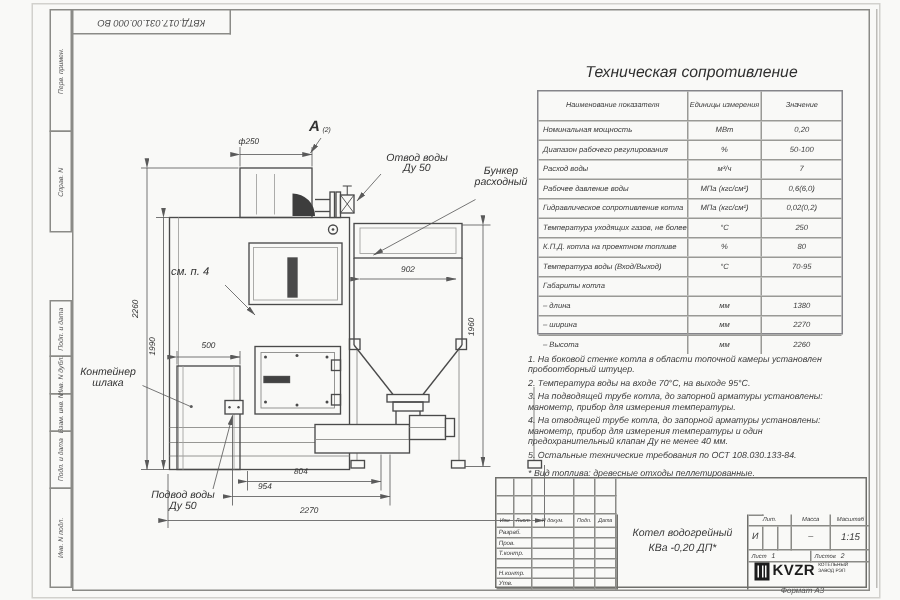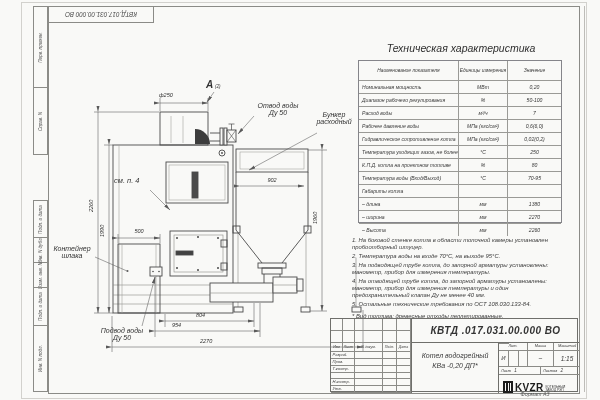--- a/index.html
+++ b/index.html
@@ -217,21 +217,21 @@
   <span class="lbl" style="left:159px;top:93px;font-size:5.5px;">ф250</span>
   <span class="lbl ctr" style="left:127px;top:229px;width:24px;font-size:5.5px;">500</span>
   <span class="lbl ctr" style="left:258px;top:178px;width:28px;font-size:5.5px;">902</span>
   <span class="lbl" style="left:196px;top:313px;font-size:5.5px;">804</span>
   <span class="lbl" style="left:172px;top:323px;font-size:5.5px;">954</span>
   <span class="lbl" style="left:200px;top:339px;font-size:5.5px;">2270</span>
   <span class="lbl ctr vdim" style="left:77px;top:203px;width:30px;font-size:5.5px;">2260</span>
   <span class="lbl ctr vdim" style="left:88px;top:228px;width:30px;font-size:5.5px;">1990</span>
   <span class="lbl ctr vdim" style="left:301px;top:215px;width:30px;font-size:5.5px;">1960</span>
 
-  <div class="lbl ctr" style="left:370px;top:43px;width:182px;font-size:10.5px;color:#2f2f2f;">Техническая характеристика</div>
+  <div class="lbl ctr" style="left:370px;top:43px;width:182px;font-size:10.5px;color:#2f2f2f;">Техническая сопротивление</div>
   <div id="ttab">
     <div class="trow" style="height:19px;font-size:4.9px;">
       <div class="tc tc1" style="justify-content:center;padding-left:0;text-align:center;">Наименование показателя</div>
       <div class="tc tc2">Единицы измерения</div>
       <div class="tc tc3">Значение</div>
     </div>
     <div id="ttab-body">
         <div class="trow" style="height: 12px; font-size: 5.1px;">
           <div class="tc tc1">Номинальная мощность</div>
           <div class="tc tc2">МВт</div>
@@ -301,22 +301,20 @@
         <div>2. Температура воды на входе 70°С, на выходе 95°С.</div>
         <div>3. На подводящей трубе котла, до запорной арматуры установлены: манометр, прибор для измерения температуры.</div>
         <div>4. На отводящей трубе котла, до запорной арматуры установлены: манометр, прибор для измерения температуры и один предохранительный клапан Ду не менее 40 мм.</div>
         <div>5. Остальные технические требования по ОСТ 108.030.133-84.</div>
       </div>
     <div style="margin-top:5px;">* Вид топлива: древесные отходы пеллетированные.</div>
   </div>
 
   <div id="tblock">
 
-    <div class="tbtxt ctr" style="left:80px;top:0;width:168px;height:24px;border-left:1px solid #6f6f6b;border-bottom:1px solid #6f6f6b;box-sizing:border-box;
-                font-size:10px;font-weight:bold;letter-spacing:0.5px;line-height:23px;color:#333;">КВТД .017.031.00.000  ВО</div>
 
     <div id="tb-left" class="abs" style="left:0;top:0;width:80px;height:74px;">
         <div class="cell" style="left: 0px; top: 0px; width: 12px; height: 12px;"></div>
         <div class="cell" style="left: 12px; top: 0px; width: 12px; height: 12px;"></div>
         <div class="cell" style="left: 24px; top: 0px; width: 28px; height: 12px;"></div>
         <div class="cell" style="left: 52px; top: 0px; width: 14px; height: 12px;"></div>
         <div class="cell" style="left: 66px; top: 0px; width: 14px; height: 12px;"></div>
         <div class="cell" style="left: 0px; top: 12px; width: 12px; height: 12px;"></div>
         <div class="cell" style="left: 12px; top: 12px; width: 12px; height: 12px;"></div>
         <div class="cell" style="left: 24px; top: 12px; width: 28px; height: 12px;"></div>
@@ -370,21 +368,21 @@
       <div class="cell ctr" style="left:55px;top:8px;width:26px;height:16px;border-right:none;font-size:6.5px;line-height:15px;">1:15</div>
       <div class="cell" style="left:0;top:24px;width:42px;height:8px;font-size:3.9px;padding:1px 0 0 2px;">
         <span>Лист</span>&nbsp;&nbsp;
         <span style="font-size:4.5px;">1</span>
       </div>
       <div class="cell" style="left:42px;top:24px;width:39px;height:8px;border-right:none;font-size:3.9px;padding:1px 0 0 2px;">
         <span>Листов</span>&nbsp;&nbsp;
         <span style="font-size:4.5px;">2</span>
       </div>
 
-      <div class="abs" style="left:0;top:32px;width:81px;height:18px;display:flex;align-items:flex-end;padding-left:4px;box-sizing:border-box;">
+      <div class="abs" style="left:0;top:32px;width:81px;height:18px;display:flex;align-items:flex-start;padding-left:4px;box-sizing:border-box;">
         <div style="width:10px;height:12px;background:#1c1c1c;margin-right:2px;position:relative;">
           <div style="position:absolute;left:2px;top:2px;width:1px;height:8px;background:#f9f9f7;"></div>
           <div style="position:absolute;left:4.5px;top:2px;width:1px;height:8px;background:#f9f9f7;"></div>
           <div style="position:absolute;left:7px;top:2px;width:1px;height:8px;background:#f9f9f7;"></div>
         </div>
         <span style="font-style:normal;font-weight:bold;font-size:10px;letter-spacing:0.3px;color:#1c1c1c;">KVZR</span>
         <div style="margin-left:2px;line-height:1.15;">
           <div style="font-style:normal;font-size:3.2px;color:#333;">КОТЕЛЬНЫЙ</div>
           <div style="font-style:normal;font-size:3.2px;color:#333;">ЗАВОД РЭП</div>
         </div>

